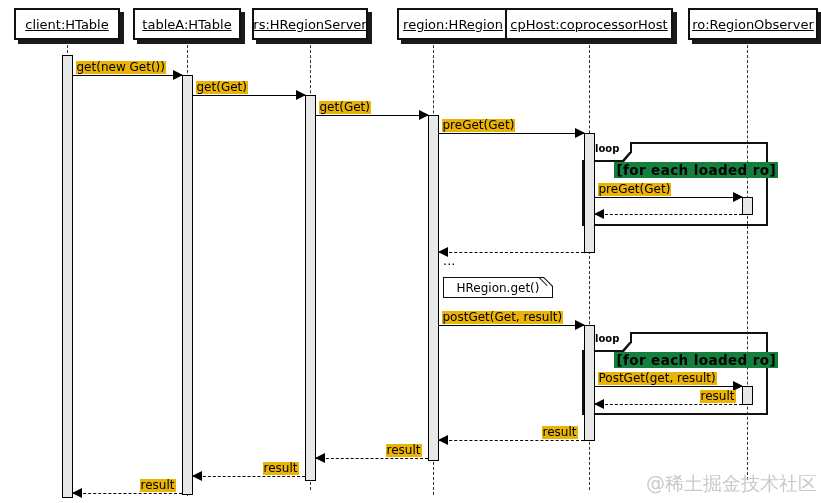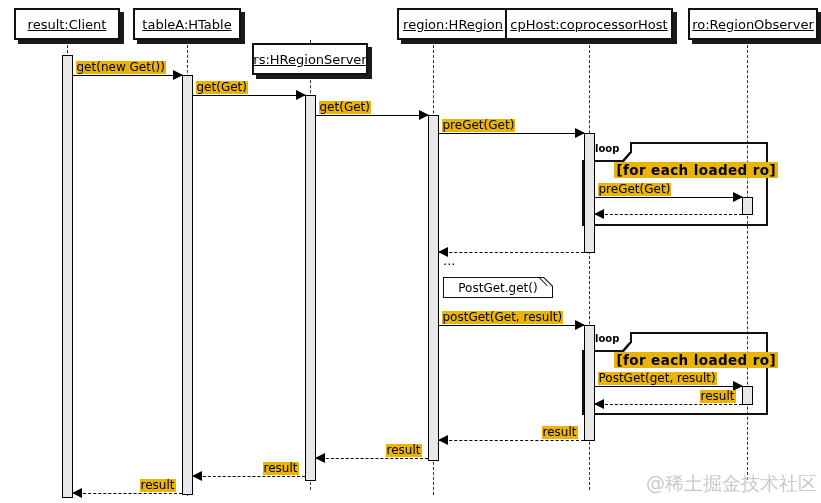--- a/index.html
+++ b/index.html
@@ -51,21 +51,21 @@
   }
   .frame .tab .tab-fill {
     position:absolute; left:0; top:0; width:48px; height:18px; background:#fff;
     clip-path:polygon(0 0,100% 0,100% 52%,84% 100%,0 100%);
   }
   .frame .tab .tab-text {
     position:absolute; left:13px; top:1px; font-size:10px; font-weight:bold; z-index:2;
   }
   .frame .guard {
     position:absolute; top:18px; right:-12px; font-size:13.5px; font-weight:bold;
-    letter-spacing:.4px; background:#eab308; padding:0 2px; white-space:nowrap; z-index:2;
+    letter-spacing:.4px; background:#15803d; padding:0 2px; white-space:nowrap; z-index:2;
   }
   
   .note {
     position:absolute; background:#111; z-index:5;
     clip-path:polygon(0 0,calc(100% - 9px) 0,100% 9px,100% 100%,0 100%);
   }
   .note .note-fill {
     position:absolute; left:1px; top:1px; right:1px; bottom:1px; background:#fff;
     clip-path:polygon(0 0,calc(100% - 8.5px) 0,100% 8.5px,100% 100%,0 100%);
     display:flex; align-items:center; justify-content:center; font-size:12px;
@@ -167,31 +167,31 @@
     <span class="label r">result</span>
     <span class="head-left"></span>
   </div>
   <div class="msg dashed" style="left:72.5px; top:493px; width:109px;">
     <span class="label r">result</span>
     <span class="head-left"></span>
   </div>
 
   <div class="ellipsis" style="left:443px; top:253px;">...</div>
   <div class="note" style="left:443px; top:277px; width:110px; height:21px;">
-    <div class="note-fill">PostGet.get()</div>
+    <div class="note-fill">HRegion.get()</div>
     <div class="fold-line"></div>
   </div>
 
   <div class="participant" style="left:14px;  width:106px;">
-    <span>result:Client</span>
+    <span>client:HTable</span>
   </div>
   <div class="participant" style="left:133px; width:108px;">
     <span>tableA:HTable</span>
   </div>
-  <div class="participant" style="left:252px; width:116px;margin-top:35px;">
+  <div class="participant" style="left:252px; width:116px;">
     <span>rs:HRegionServer</span>
   </div>
   <div class="participant" style="left:377px; width:112px;margin-left:20px;">
     <span>region:HRegion</span>
   </div>
   <div class="participant" style="left:505px; width:168px;">
     <span>cpHost:coprocessorHost</span>
   </div>
   <div class="participant" style="left:688px; width:130px;">
     <span>ro:RegionObserver</span>

